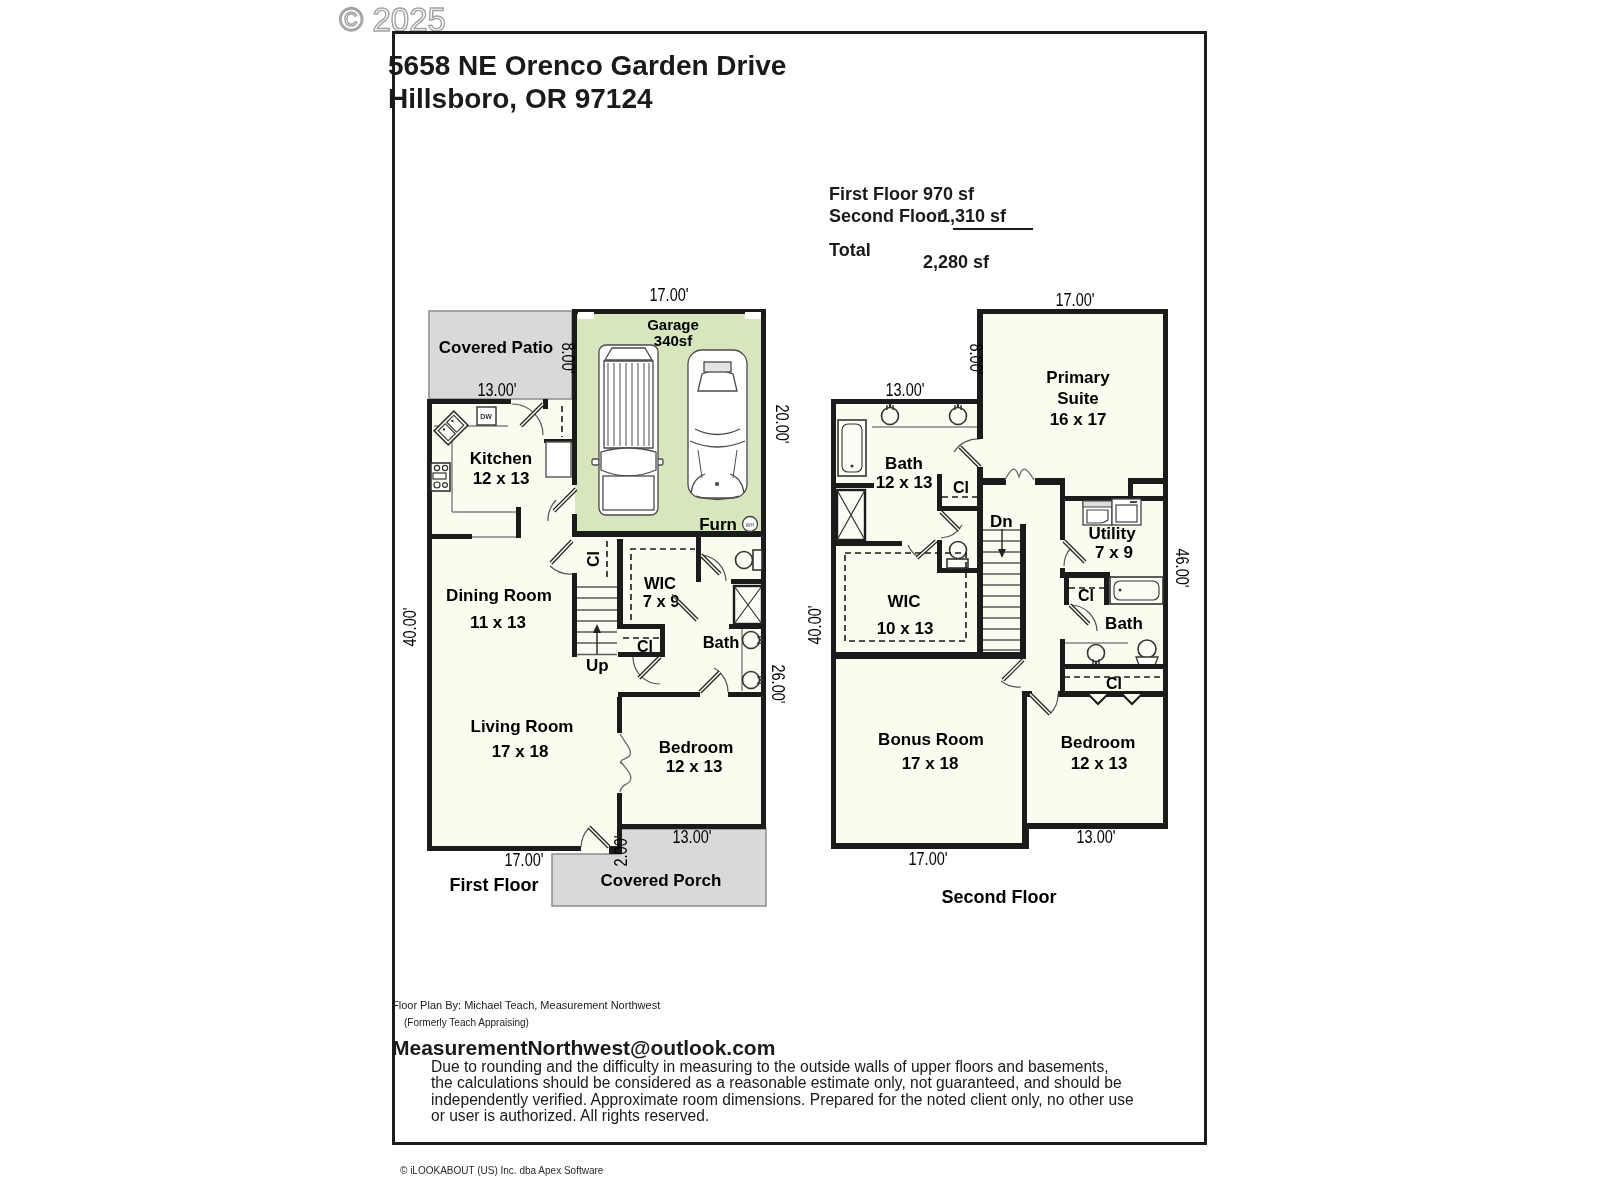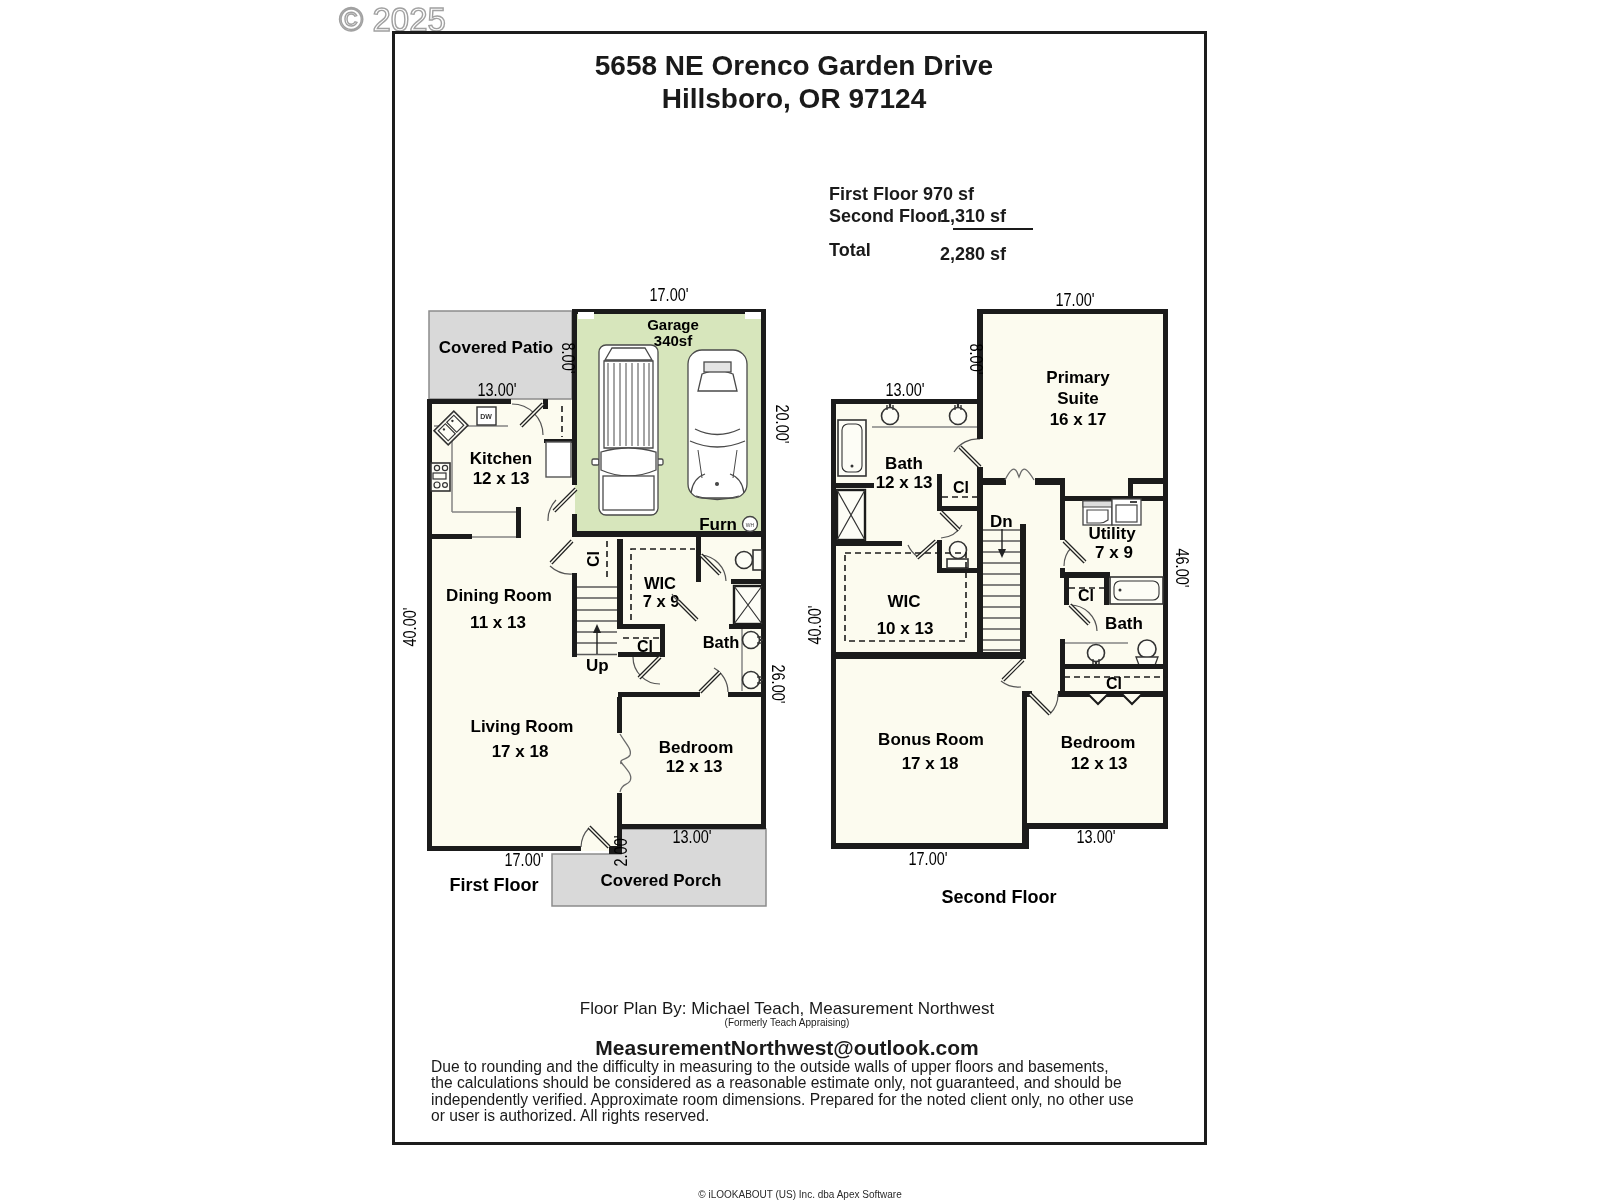--- a/index.html
+++ b/index.html
@@ -1,36 +1,36 @@
 <!DOCTYPE html>
 <html><head>
 <meta charset="utf-8">
 <style>
   html,body{margin:0;padding:0;background:#ffffff;width:1600px;height:1200px;overflow:hidden;}
   body{font-family:"Liberation Sans", sans-serif;color:#1a1a1a;position:relative;}
   .abs{position:absolute;}
-  .ctr{text-align:center;}
+  .ctr{text-align:left;}
 </style>
 </head>
 <body>
 
 <div class="abs" style="left:339px;top:1px;font-size:33px;color:transparent;-webkit-text-stroke:1.4px #979797;opacity:.9;letter-spacing:0px;text-align:center;">© 2025</div>
 
 <div class="abs" style="left:392px;top:31px;width:809px;height:1108px;border:3px solid #1c1c1c;"></div>
 
 <div class="abs ctr" style="left:388px;top:49px;width:812px;font-size:28px;font-weight:bold;line-height:33px;">5658 NE Orenco Garden Drive<br>Hillsboro, OR 97124</div>
 
 <div class="abs" style="left:829px;top:184px;font-size:18px;font-weight:bold;">First Floor</div>
 <div class="abs" style="left:923px;top:184px;width:100px;text-align:left;font-size:18px;font-weight:bold;">970 sf</div>
 <div class="abs" style="left:829px;top:206px;font-size:18px;font-weight:bold;">Second Floor</div>
 <div class="abs" style="left:923px;top:206px;width:100px;text-align:center;font-size:18px;font-weight:bold;">1,310 sf</div>
 
 <div class="abs" style="left:953px;top:228px;width:80px;height:2px;background:#1a1a1a;"></div>
 <div class="abs" style="left:829px;top:240px;font-size:18px;font-weight:bold;">Total</div>
-<div class="abs" style="left:923px;top:244px;width:100px;text-align:center;font-size:18px;font-weight:bold;">2,280 sf</div>
+<div class="abs" style="left:923px;top:252px;width:100px;text-align:left;font-size:18px;font-weight:bold;">2,280 sf</div>
 
 <svg class="abs" style="left:400px;top:285px;" width="790" height="635" viewBox="400 285 790 635">
 <defs>
 <g id="sinkc">
         <circle cx="0" cy="0" r="8.5" fill="#fdfdf6" stroke="#333" stroke-width="1.6"></circle>
         <line x1="6" y1="-3" x2="11" y2="-3" stroke="#333" stroke-width="1.4"></line>
         <line x1="6" y1="3" x2="11" y2="3" stroke="#333" stroke-width="1.4"></line>
         <line x1="8" y1="0" x2="12" y2="0" stroke="#333" stroke-width="2.2"></line>
       </g>
 </defs>
@@ -441,19 +441,19 @@
 <text x="1099" y="769" font-size="17" font-weight="bold" text-anchor="middle">12 x 13</text>
 
 <text x="1096" y="843" font-size="17.5" textLength="39" lengthAdjust="spacingAndGlyphs" text-anchor="middle">13.00'</text>
 
 <text x="928" y="865" font-size="17.5" textLength="39" lengthAdjust="spacingAndGlyphs" text-anchor="middle">17.00'</text>
 
 <text x="999" y="903" font-size="18" font-weight="bold" text-anchor="middle">Second Floor</text>
 </g>
 </svg>
 
-<div class="abs ctr" style="left:392px;top:999px;width:790px;font-size:17px;">Floor Plan By: Michael Teach, Measurement Northwest</div>
+<div class="abs ctr" style="left:392px;top:999px;width:790px;font-size:11px;">Floor Plan By: Michael Teach, Measurement Northwest</div>
 <div class="abs ctr" style="left:404px;top:1017px;width:766px;font-size:10px;">(Formerly Teach Appraising)</div>
 <div class="abs ctr" style="left:392px;top:1036px;width:790px;font-size:21px;font-weight:bold;">MeasurementNorthwest@outlook.com</div>
 
 <div class="abs" style="left:431px;top:1059px;width:760px;font-size:15.6px;line-height:16.4px;white-space:nowrap;">Due to rounding and the difficulty in measuring to the outside walls of upper floors and basements,<br>the calculations should be considered as a reasonable estimate only, not guaranteed, and should be<br>independently verified. Approximate room dimensions. Prepared for the noted client only, no other use<br>or user is authorized. All rights reserved.</div>
 
-<div class="abs ctr" style="left:400px;top:1165px;width:800px;font-size:10px;color:#2a2a2a;margin-top:24px;">© iLOOKABOUT (US) Inc. dba Apex Software</div>
+<div class="abs ctr" style="left:400px;top:1165px;width:800px;font-size:10px;color:#2a2a2a;">© iLOOKABOUT (US) Inc. dba Apex Software</div>
 
 </body></html>

